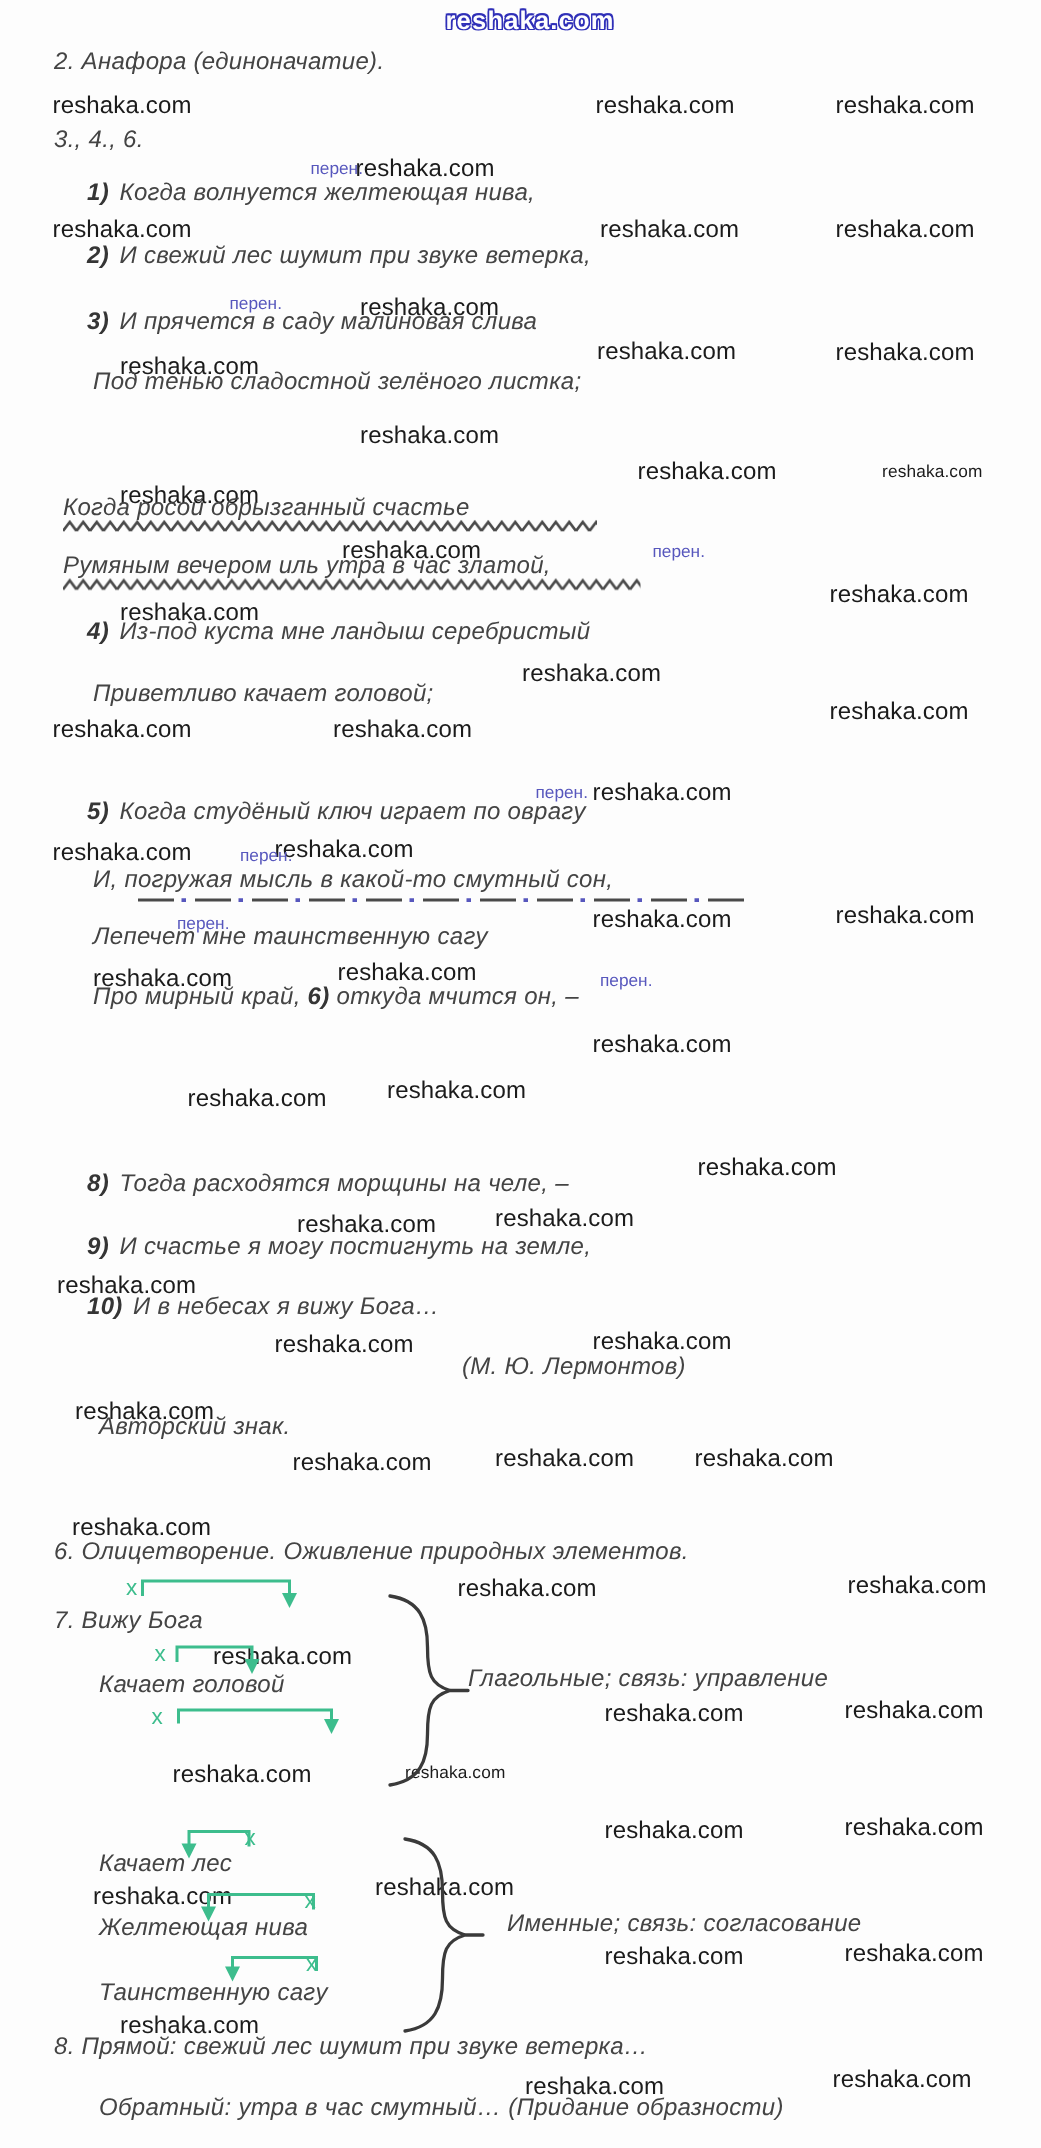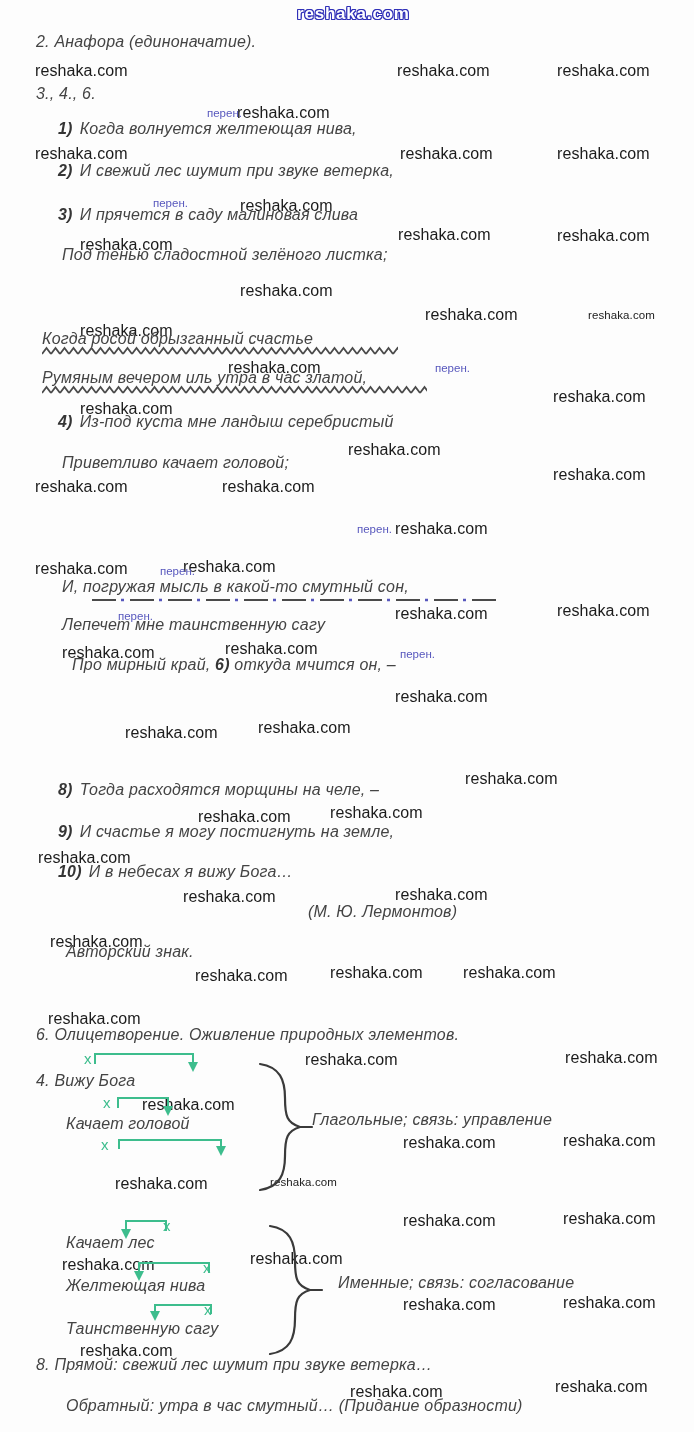--- a/index.html
+++ b/index.html
@@ -108,32 +108,33 @@
   <div class="ln" style="left:36px;top:85px">3., 4., 6.</div>
 
   <div class="ln" style="left:58px;top:120px"><b>1)</b><span>Когда волнуется желтеющая нива,</span></div>
   <div class="ln" style="left:58px;top:162px"><b>2)</b><span>И свежий лес шумит при звуке ветерка,</span></div>
   <div class="ln" style="left:58px;top:206px"><b>3)</b><span>И прячется в саду малиновая слива</span></div>
   <div class="ln" style="left:62px;top:246px"><span>Под тенью сладостной зелёного листка;</span></div>
   <div class="ln" style="left:42px;top:330px"><span>Когда росой обрызганный счастье</span></div>
   <div class="ln" style="left:42px;top:369px"><span>Румяным вечером иль утра в час златой,</span></div>
   <div class="ln" style="left:58px;top:413px"><b>4)</b><span>Из-под куста мне ландыш серебристый</span></div>
   <div class="ln" style="left:62px;top:454px"><span>Приветливо качает головой;</span></div>
+  <div class="ln" style="left:58px;top:533px"><b>5)</b><span>Когда студёный ключ играет по оврагу</span></div>
   <div class="ln" style="left:62px;top:578px"><span>И, погружая мысль в какой-то смутный сон,</span></div>
   <div class="ln" style="left:62px;top:616px"><span>Лепечет мне таинственную сагу</span></div>
-  <div class="ln" style="left:72px;top:656px"><span>Про мирный край, </span><b class="inl">6)</b><span> откуда мчится он, –</span></div>
+  <div class="ln" style="left:62px;top:656px"><span>Про мирный край, </span><b class="inl">6)</b><span> откуда мчится он, –</span></div>
   <div class="ln" style="left:58px;top:781px"><b>8)</b><span>Тогда расходятся морщины на челе, –</span></div>
   <div class="ln" style="left:58px;top:823px"><b>9)</b><span>И счастье я могу постигнуть на земле,</span></div>
   <div class="ln" style="left:58px;top:863px"><b>10)</b><span>И в небесах я вижу Бога…</span></div>
 
   <div class="ln" style="left:308px;top:903px">(М. Ю. Лермонтов)</div>
   <div class="ln" style="left:66px;top:943px">Авторский знак.</div>
   <div class="ln" style="left:36px;top:1026px">6. Олицетворение. Оживление природных элементов.</div>
 
-  <div class="ln" style="left:36px;top:1072px">4. Вижу Бога</div>
+  <div class="ln" style="left:36px;top:1072px">7. Вижу Бога</div>
   <div class="ln" style="left:66px;top:1115px">Качает головой</div>
   <div class="ln" style="left:312px;top:1111px">Глагольные; связь: управление</div>
 
   <div class="ln" style="left:66px;top:1234px">Качает лес</div>
   <div class="ln" style="left:66px;top:1277px">Желтеющая нива</div>
   <div class="ln" style="left:66px;top:1320px">Таинственную сагу</div>
   <div class="ln" style="left:338px;top:1274px">Именные; связь: согласование</div>
 
   <div class="ln" style="left:36px;top:1356px">8. Прямой: свежий лес шумит при звуке ветерка…</div>
   <div class="ln" style="left:66px;top:1397px">Обратный: утра в час смутный… (Придание образности)</div>

